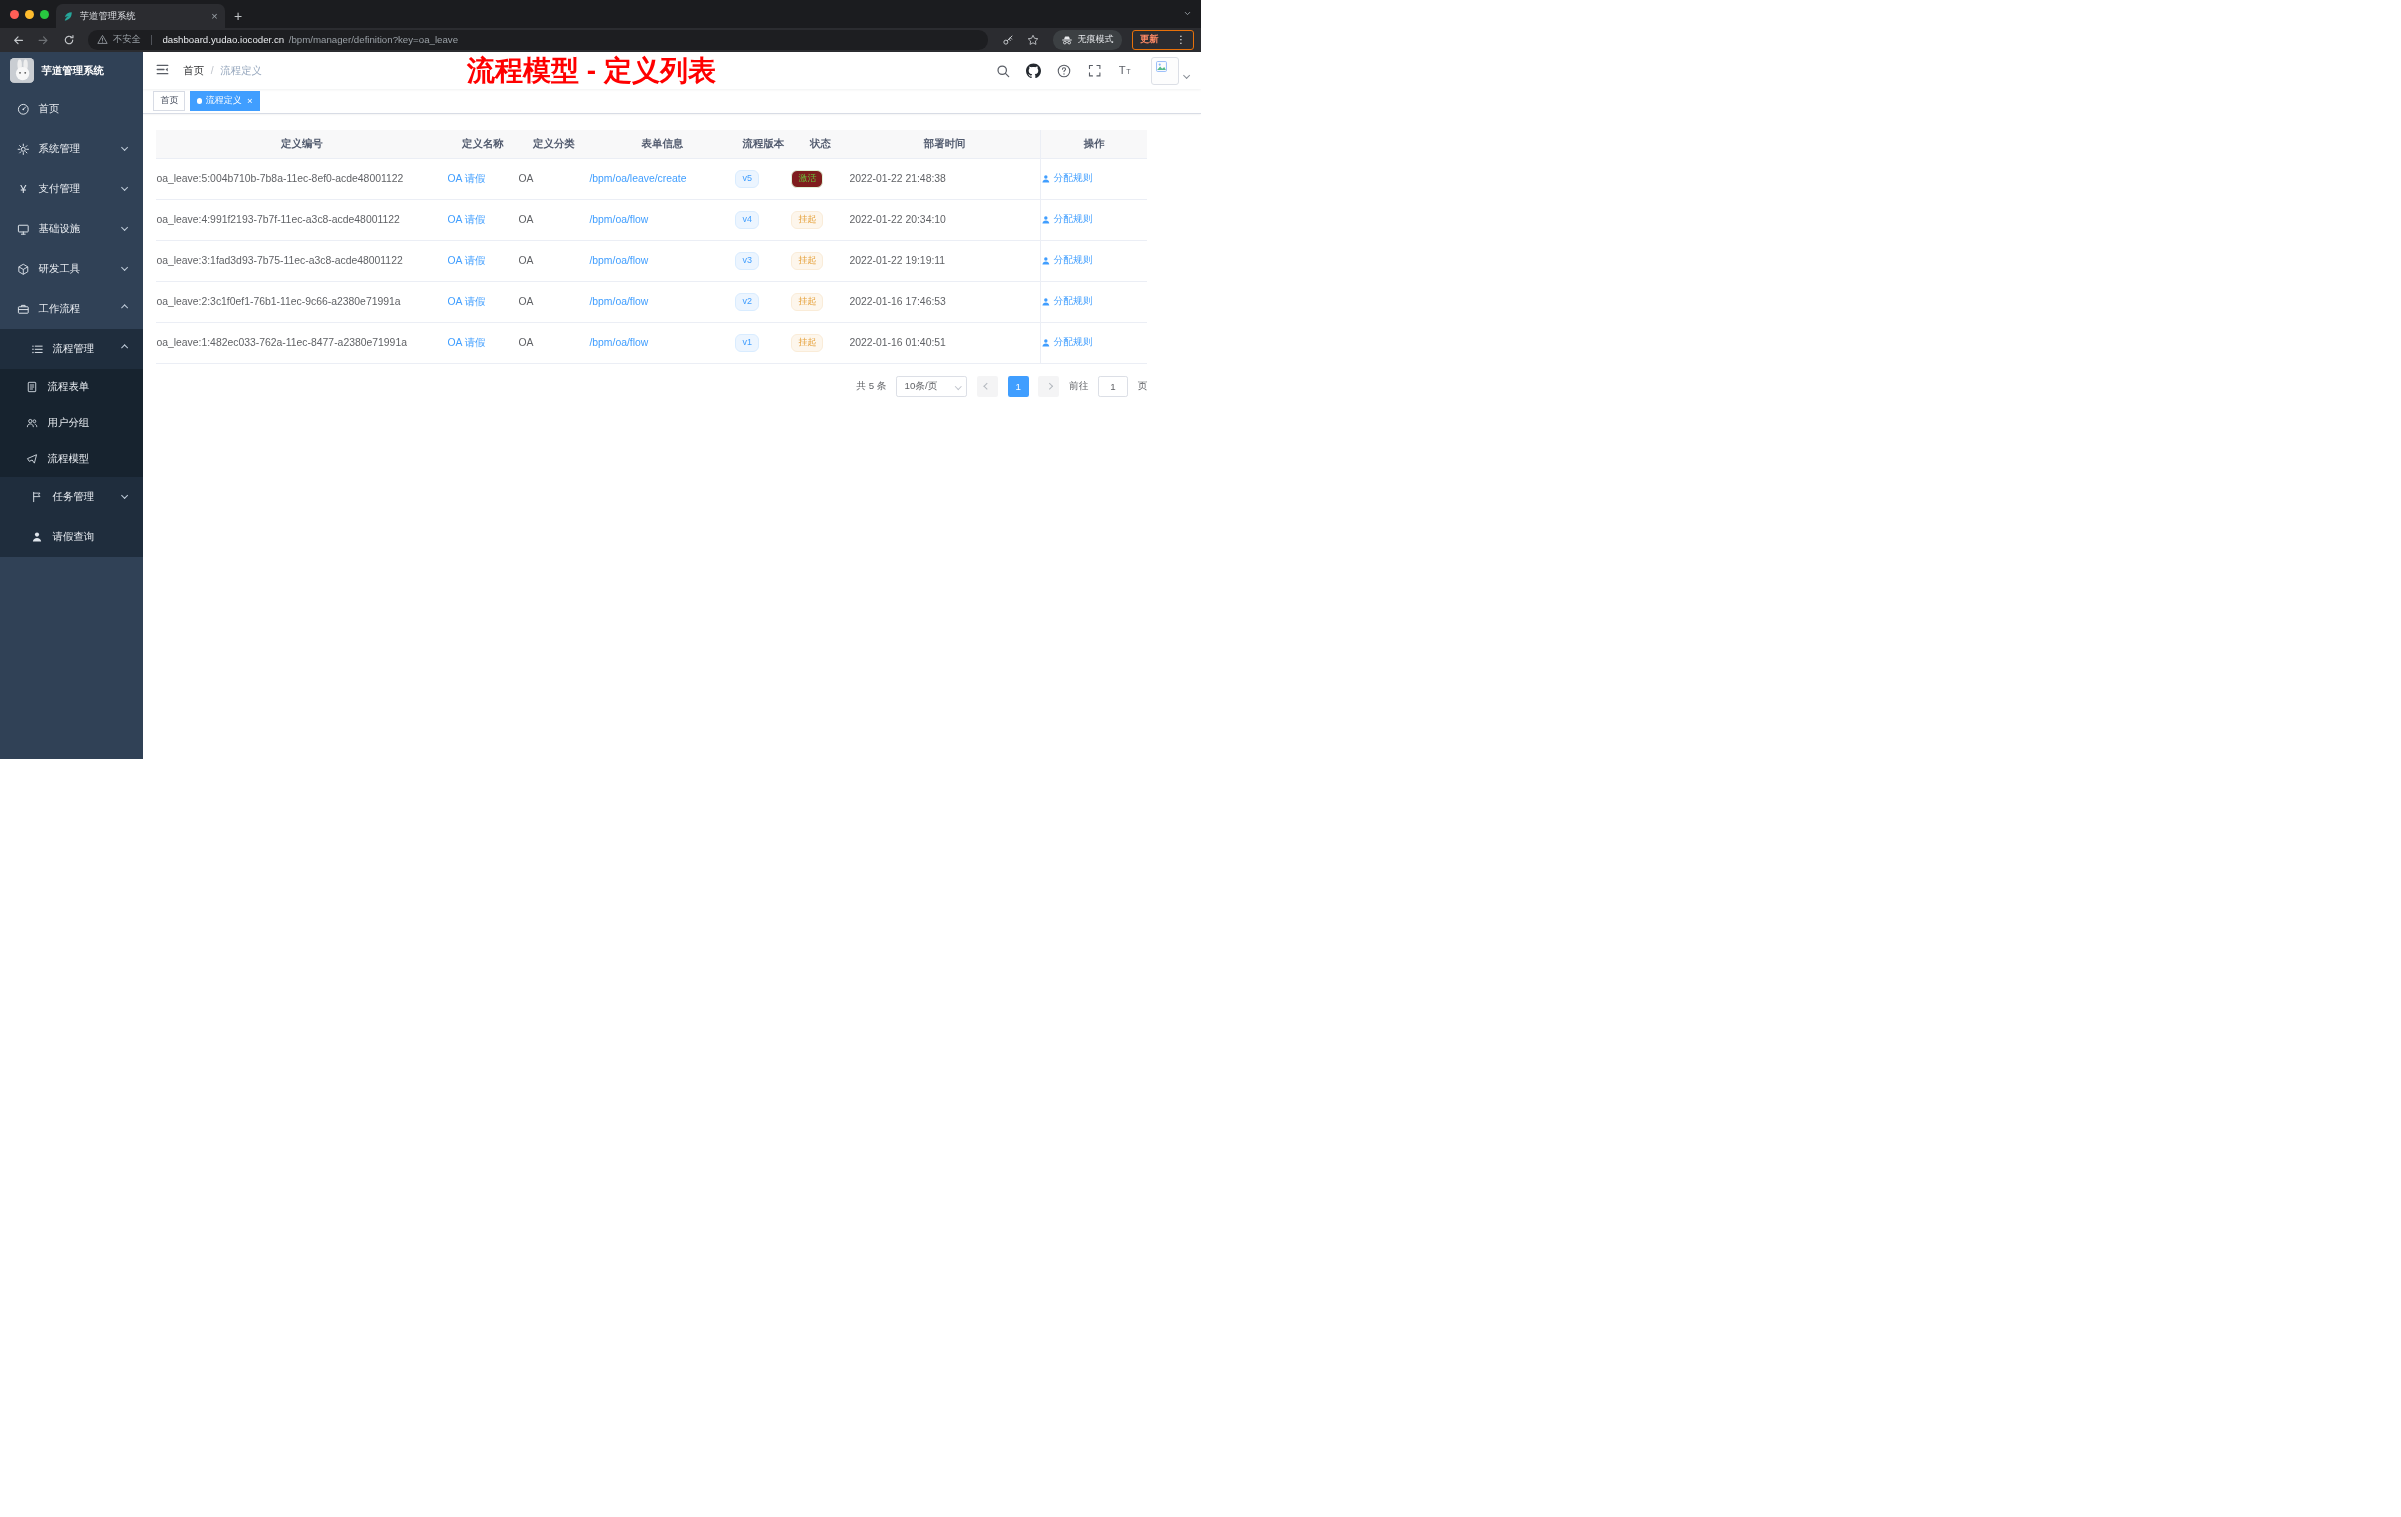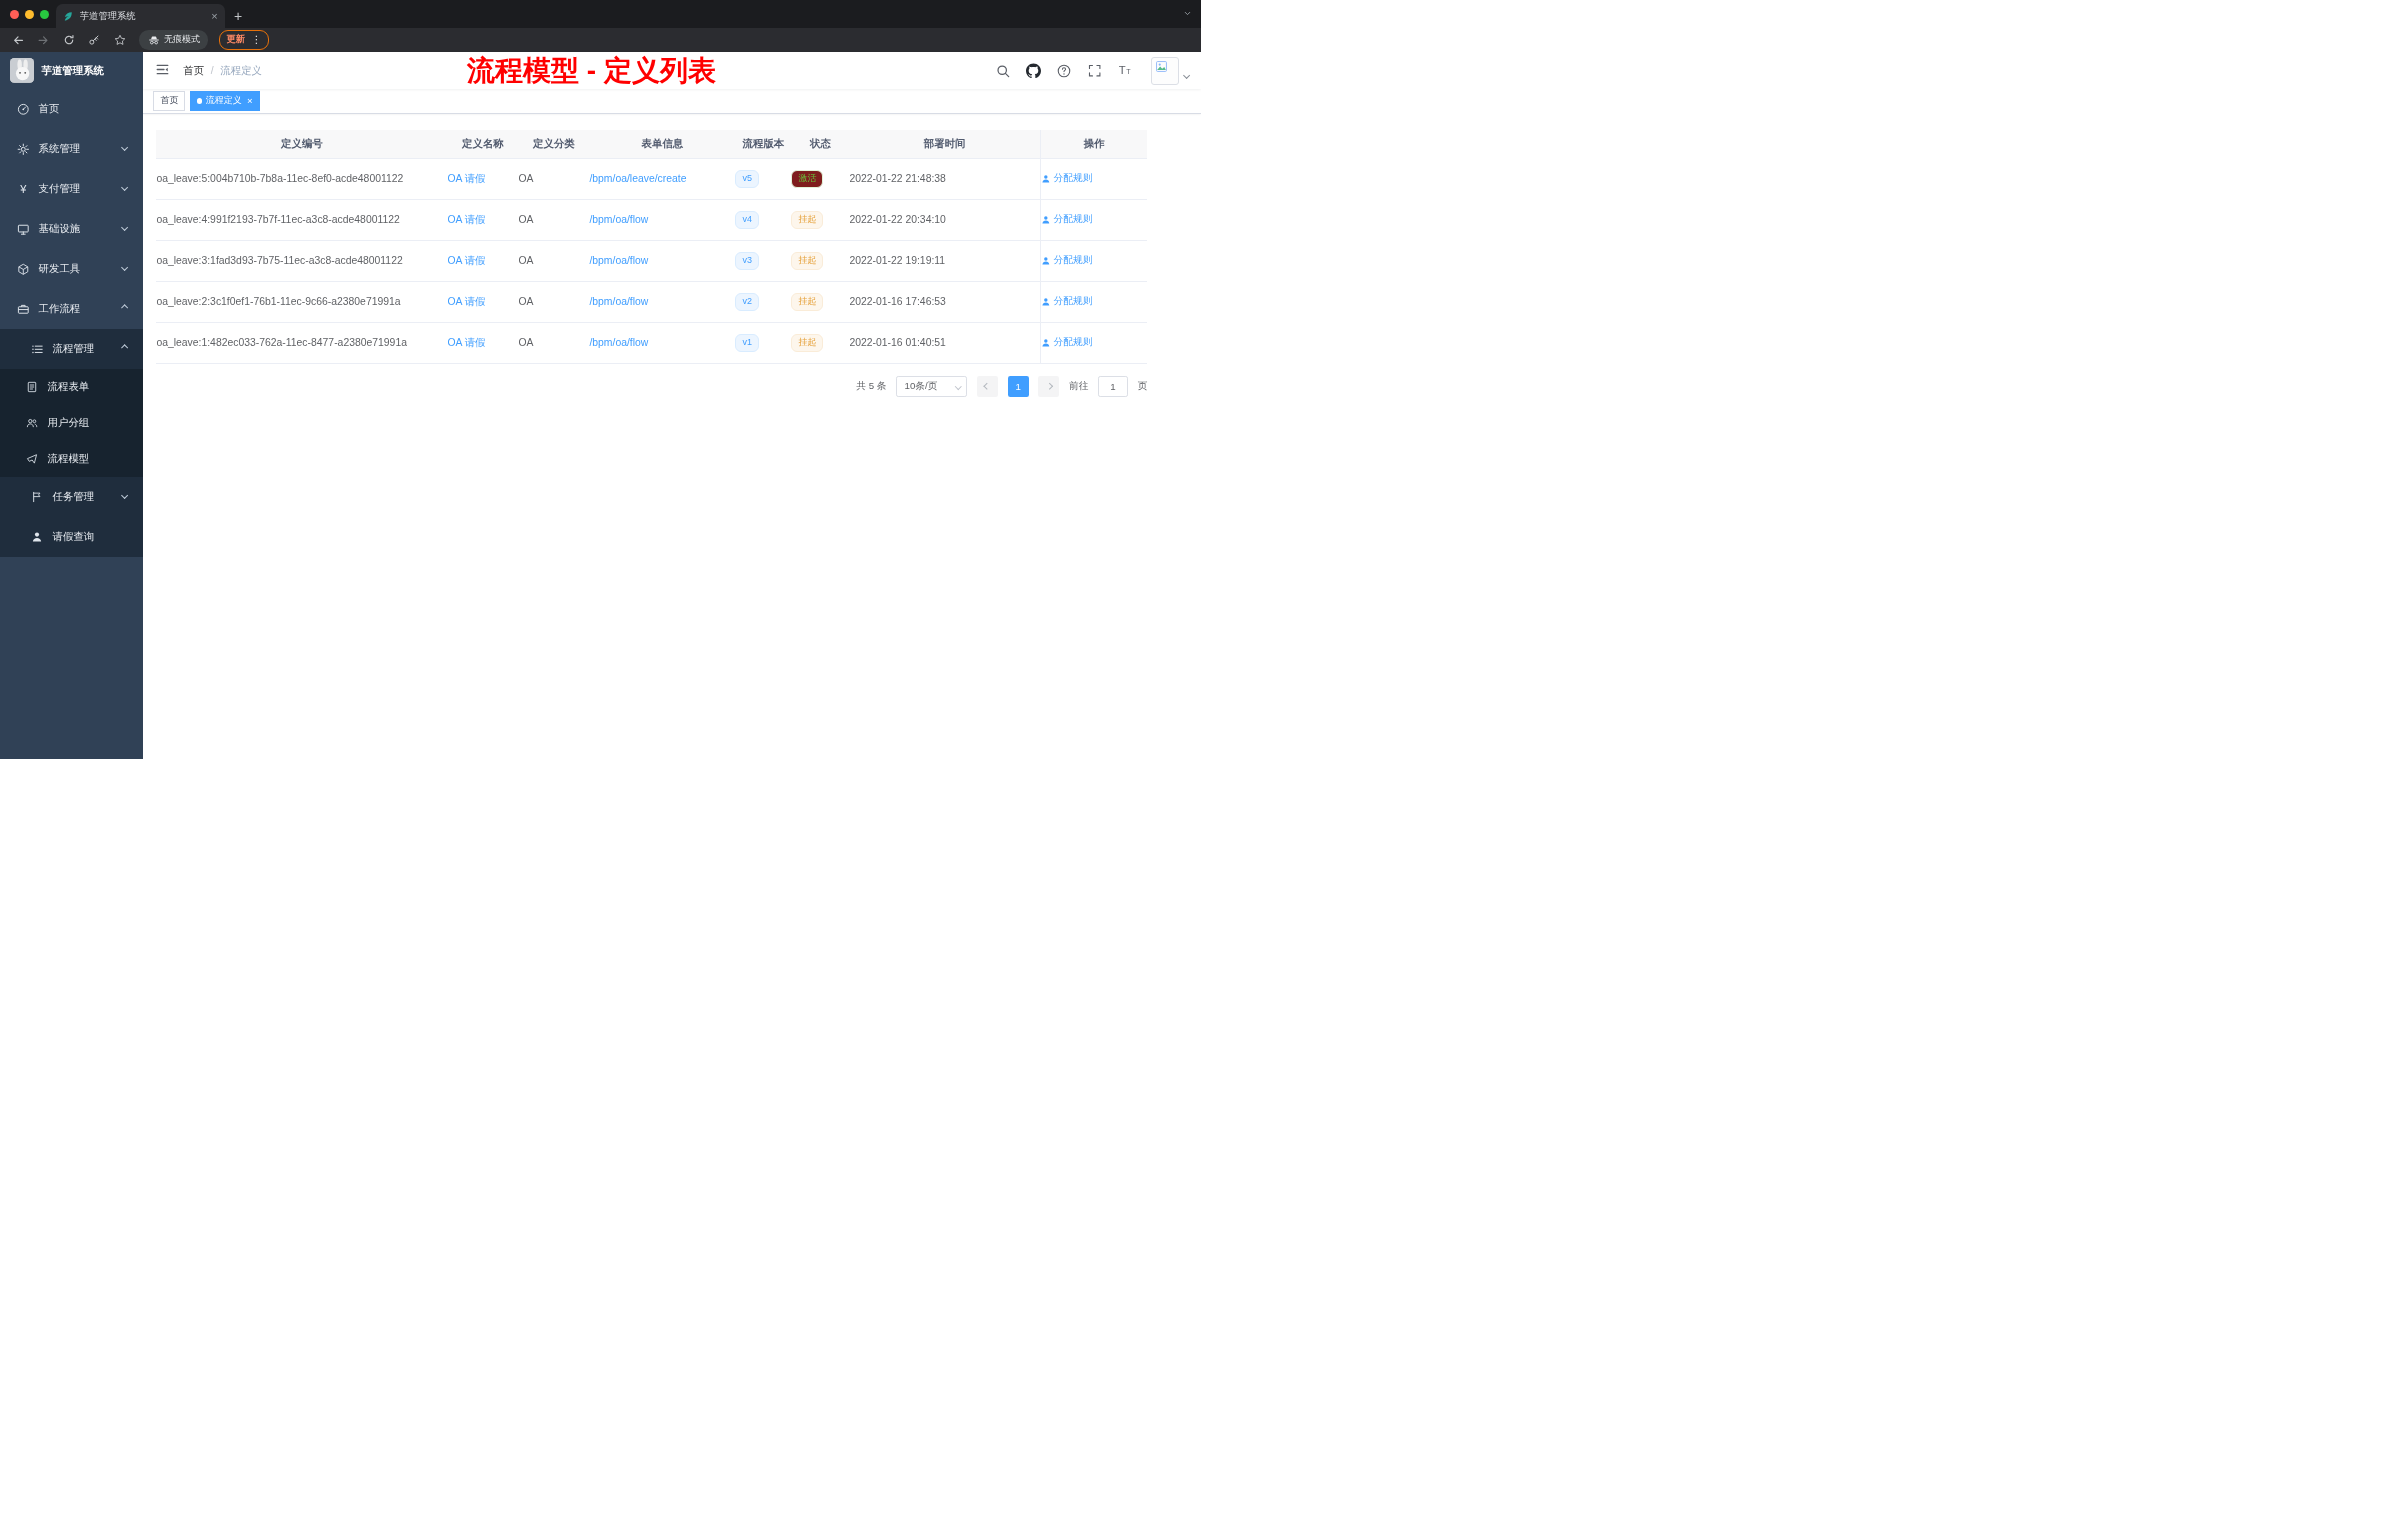--- a/index.html
+++ b/index.html
@@ -22,21 +22,21 @@
   .toolbar{height:24px;background:#2b2c30;display:flex;align-items:center;padding:0 7.4px;gap:4.5px}
   .tb-ic{width:21px;height:19.3px;display:flex;align-items:center;justify-content:center;color:#c6c9cc;cursor:pointer}
   .tb-ic.disabled{color:#6e7175}
   .urlbar{flex:1;height:19.3px;background:#1d1e21;border-radius:9.7px;display:flex;align-items:center;
           padding:0 9px;margin:0 4.5px;color:#9aa0a6;font-size:9.3px;gap:4.5px}
   .url-div{width:0.7px;height:10.4px;background:#50535a;margin:0 6px}
   .url-host{color:#e8eaed;font-size:9.7px}
   .url-path{color:#9aa0a6;font-size:9.7px}
   .incog{height:19.3px;border-radius:9.7px;background:#3c4043;display:flex;align-items:center;gap:4.5px;
          padding:0 8.2px;color:#e8eaed;font-size:9px;margin-left:4.5px}
-  .update{height:19.3px;border-radius:9px;border:1.5px solid #e8710a;display:flex;align-items:center;gap:6px;
+  .update{height:19.3px;border-radius:3px;border:1.5px solid #e8710a;display:flex;align-items:center;gap:17px;
           padding:0 6.7px;margin-left:6px;cursor:pointer}
   .update-label{color:#ff8a65;font-size:9.3px;font-weight:700}
   .kebab{color:#e8eaed;font-size:10.4px;line-height:1}
 
   
   .app{display:flex;height:707px}
   .sidebar{width:143px;background:#304156;color:#e8ecf1;flex-shrink:0;overflow:hidden}
   .logo{height:37px;display:flex;align-items:center;gap:7.4px;padding-left:9.7px}
   .logo-av{width:24.5px;height:24.5px;border-radius:4.5px;background:#b9bec4;overflow:hidden;flex-shrink:0}
   .logo-title{font-size:10.4px;font-weight:700;color:#fff;white-space:nowrap}
@@ -147,20 +147,33 @@
     <svg width="12.6" height="12.6" viewBox="0 0 18 18">
         <path d="M3 9h11.2M9.4 4.2L14.2 9l-4.8 4.8" fill="none" stroke="currentColor" stroke-width="1.7" stroke-linecap="round" stroke-linejoin="round"></path>
       </svg>
   </span>
   <span class="tb-ic">
     <svg width="12" height="12" viewBox="0 0 18 18">
         <path d="M14.6 9A5.6 5.6 0 1 1 12.8 4.9" fill="none" stroke="currentColor" stroke-width="1.7" stroke-linecap="round"></path>
         <path d="M14.9 2.2v3.4h-3.4" fill="none" stroke="currentColor" stroke-width="1.7" stroke-linecap="round" stroke-linejoin="round"></path>
       </svg>
   </span>
+  <div class="urlbar">
+    <span>
+      <svg width="11" height="11" viewBox="0 0 18 18">
+          <path d="M9 2.4L16.6 15.4H1.4z" fill="none" stroke="currentColor" stroke-width="1.4" stroke-linejoin="round"></path>
+          <path d="M9 7v3.6" stroke="currentColor" stroke-width="1.4" stroke-linecap="round"></path>
+          <circle cx="9" cy="13" r=".9" fill="currentColor"></circle>
+        </svg>
+    </span>
+    <span>不安全</span>
+    <span class="url-div"></span>
+    <span class="url-host">dashboard.yudao.iocoder.cn</span>
+      <span class="url-path">/bpm/manager/definition?key=oa_leave</span>
+  </div>
   <span class="tb-ic">
     <svg width="12" height="12" viewBox="0 0 18 18">
         <circle cx="5.8" cy="12.2" r="3" fill="none" stroke="currentColor" stroke-width="1.5"></circle>
         <path d="M8 10L15 3M12.4 5.6l2.1 2.1M10.3 7.7l2.1 2.1" fill="none" stroke="currentColor" stroke-width="1.5" stroke-linecap="round"></path>
       </svg>
   </span>
   <span class="tb-ic">
     <svg width="12" height="12" viewBox="0 0 18 18">
         <path d="M9 1.9l2.2 4.5 5 .7-3.6 3.5.8 5L9 13.2l-4.4 2.4.8-5L1.8 7.1l5-.7z" fill="none" stroke="currentColor" stroke-width="1.3" stroke-linejoin="round"></path>
       </svg>

